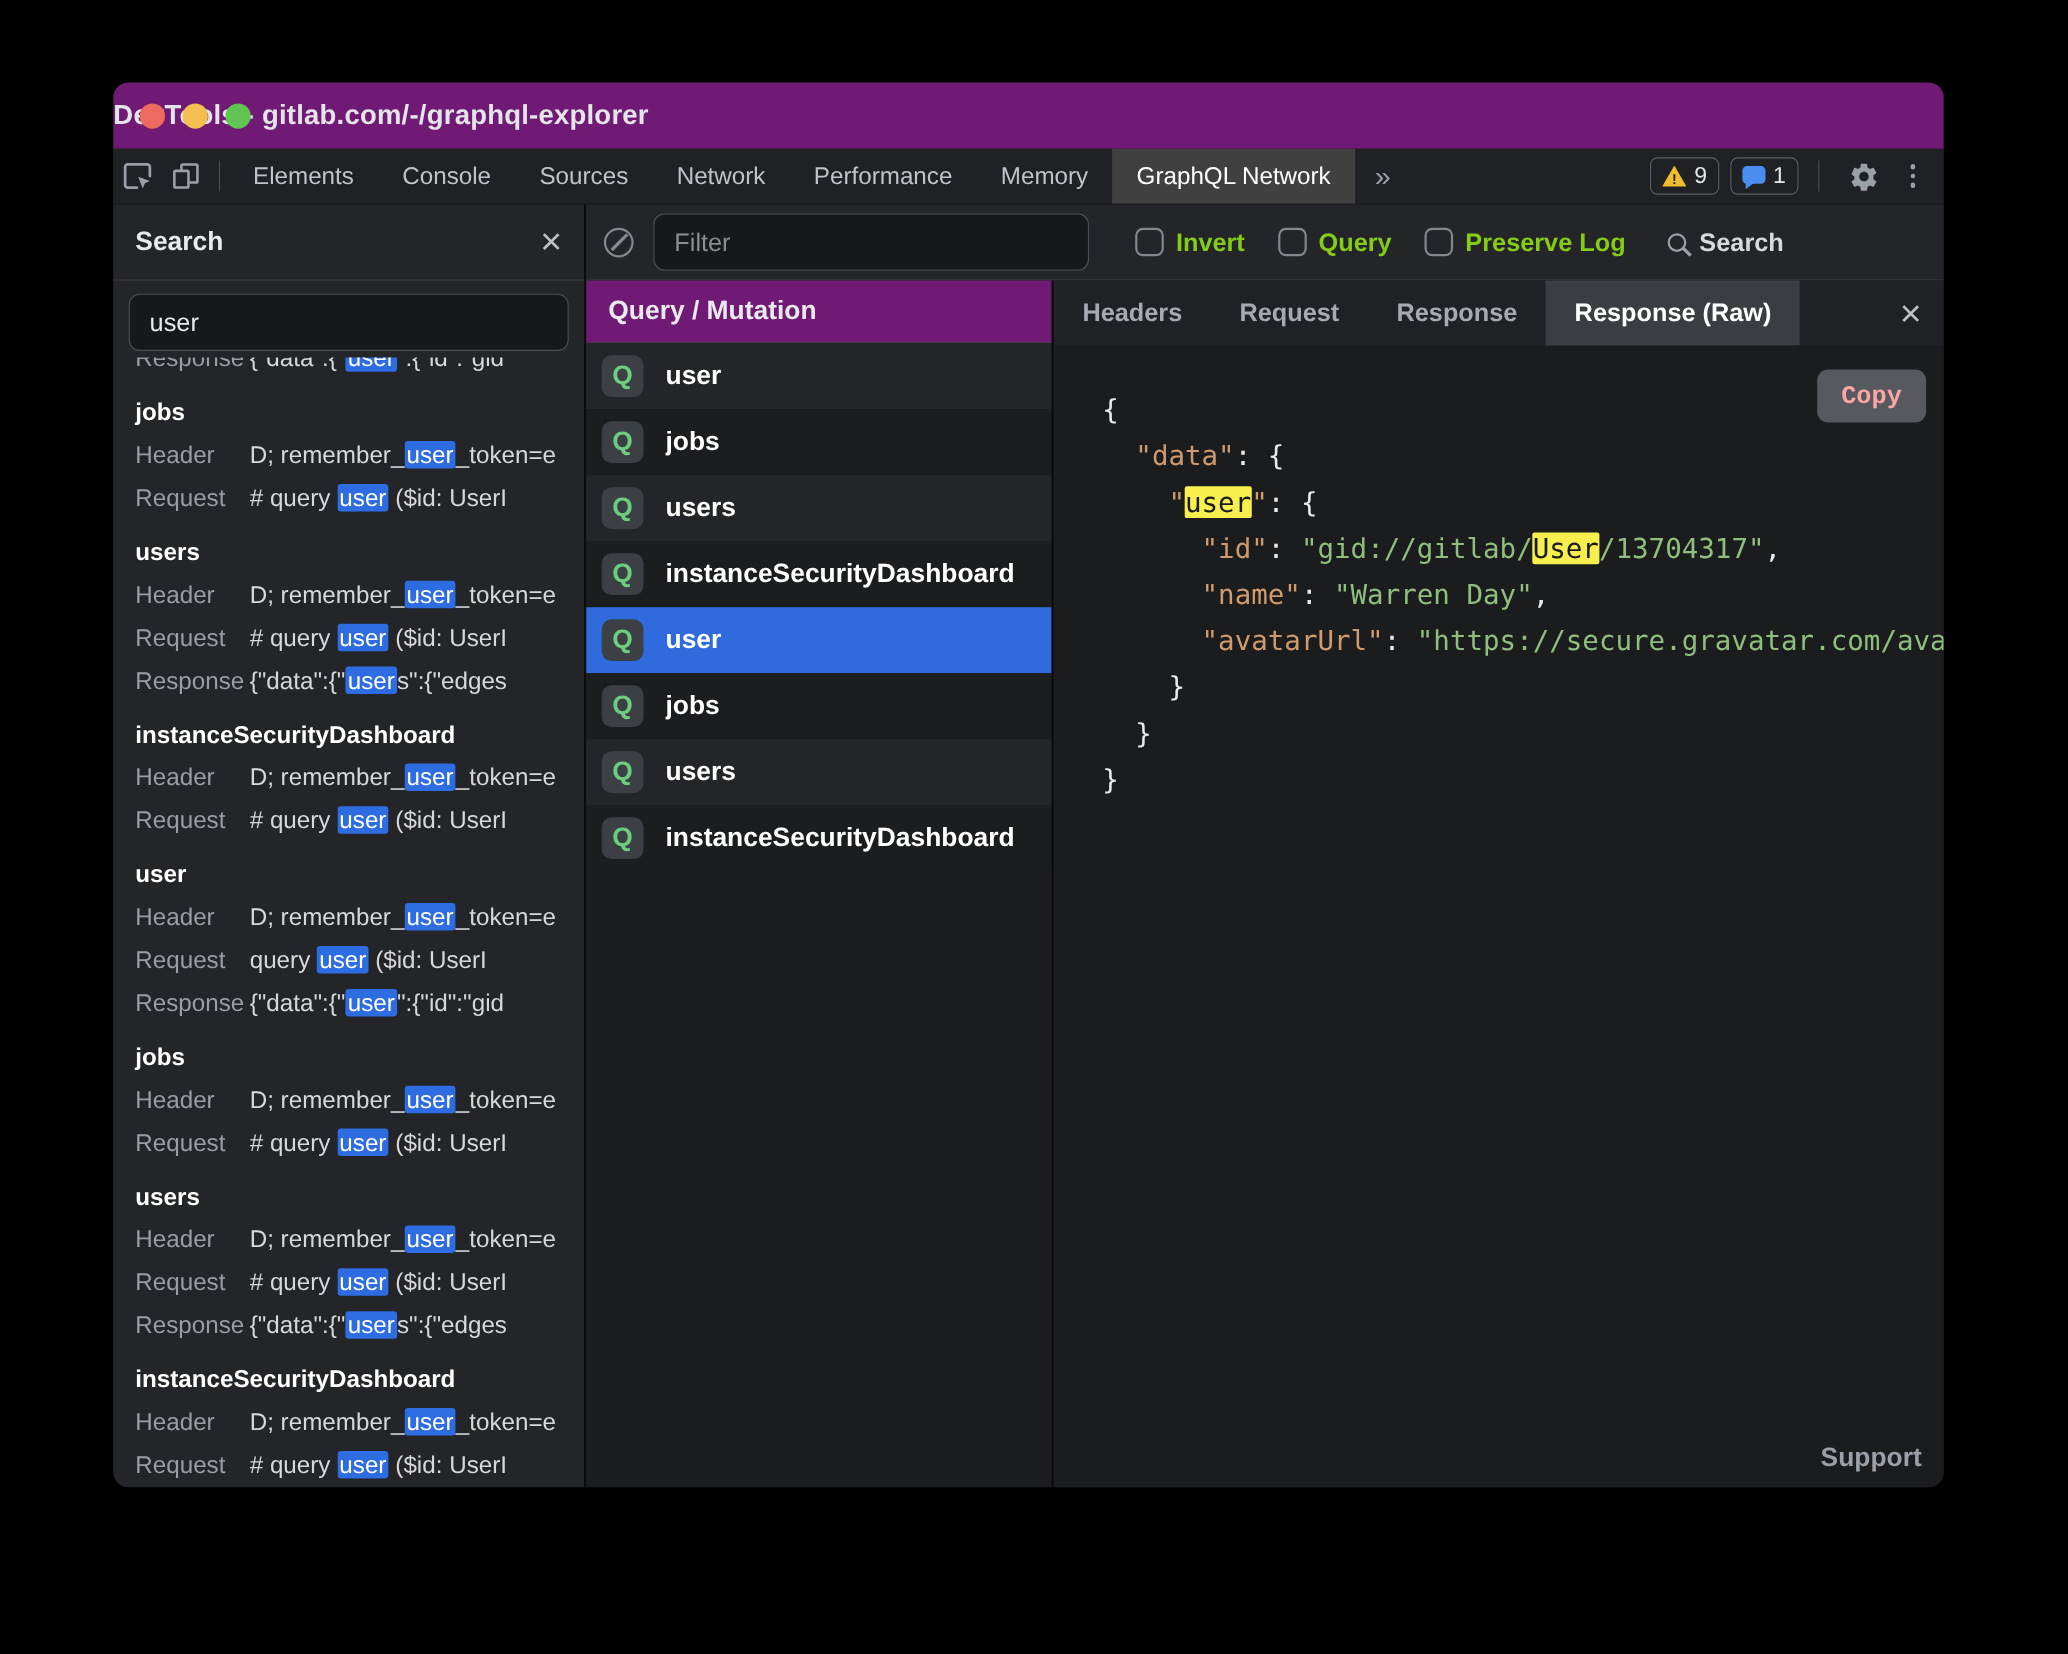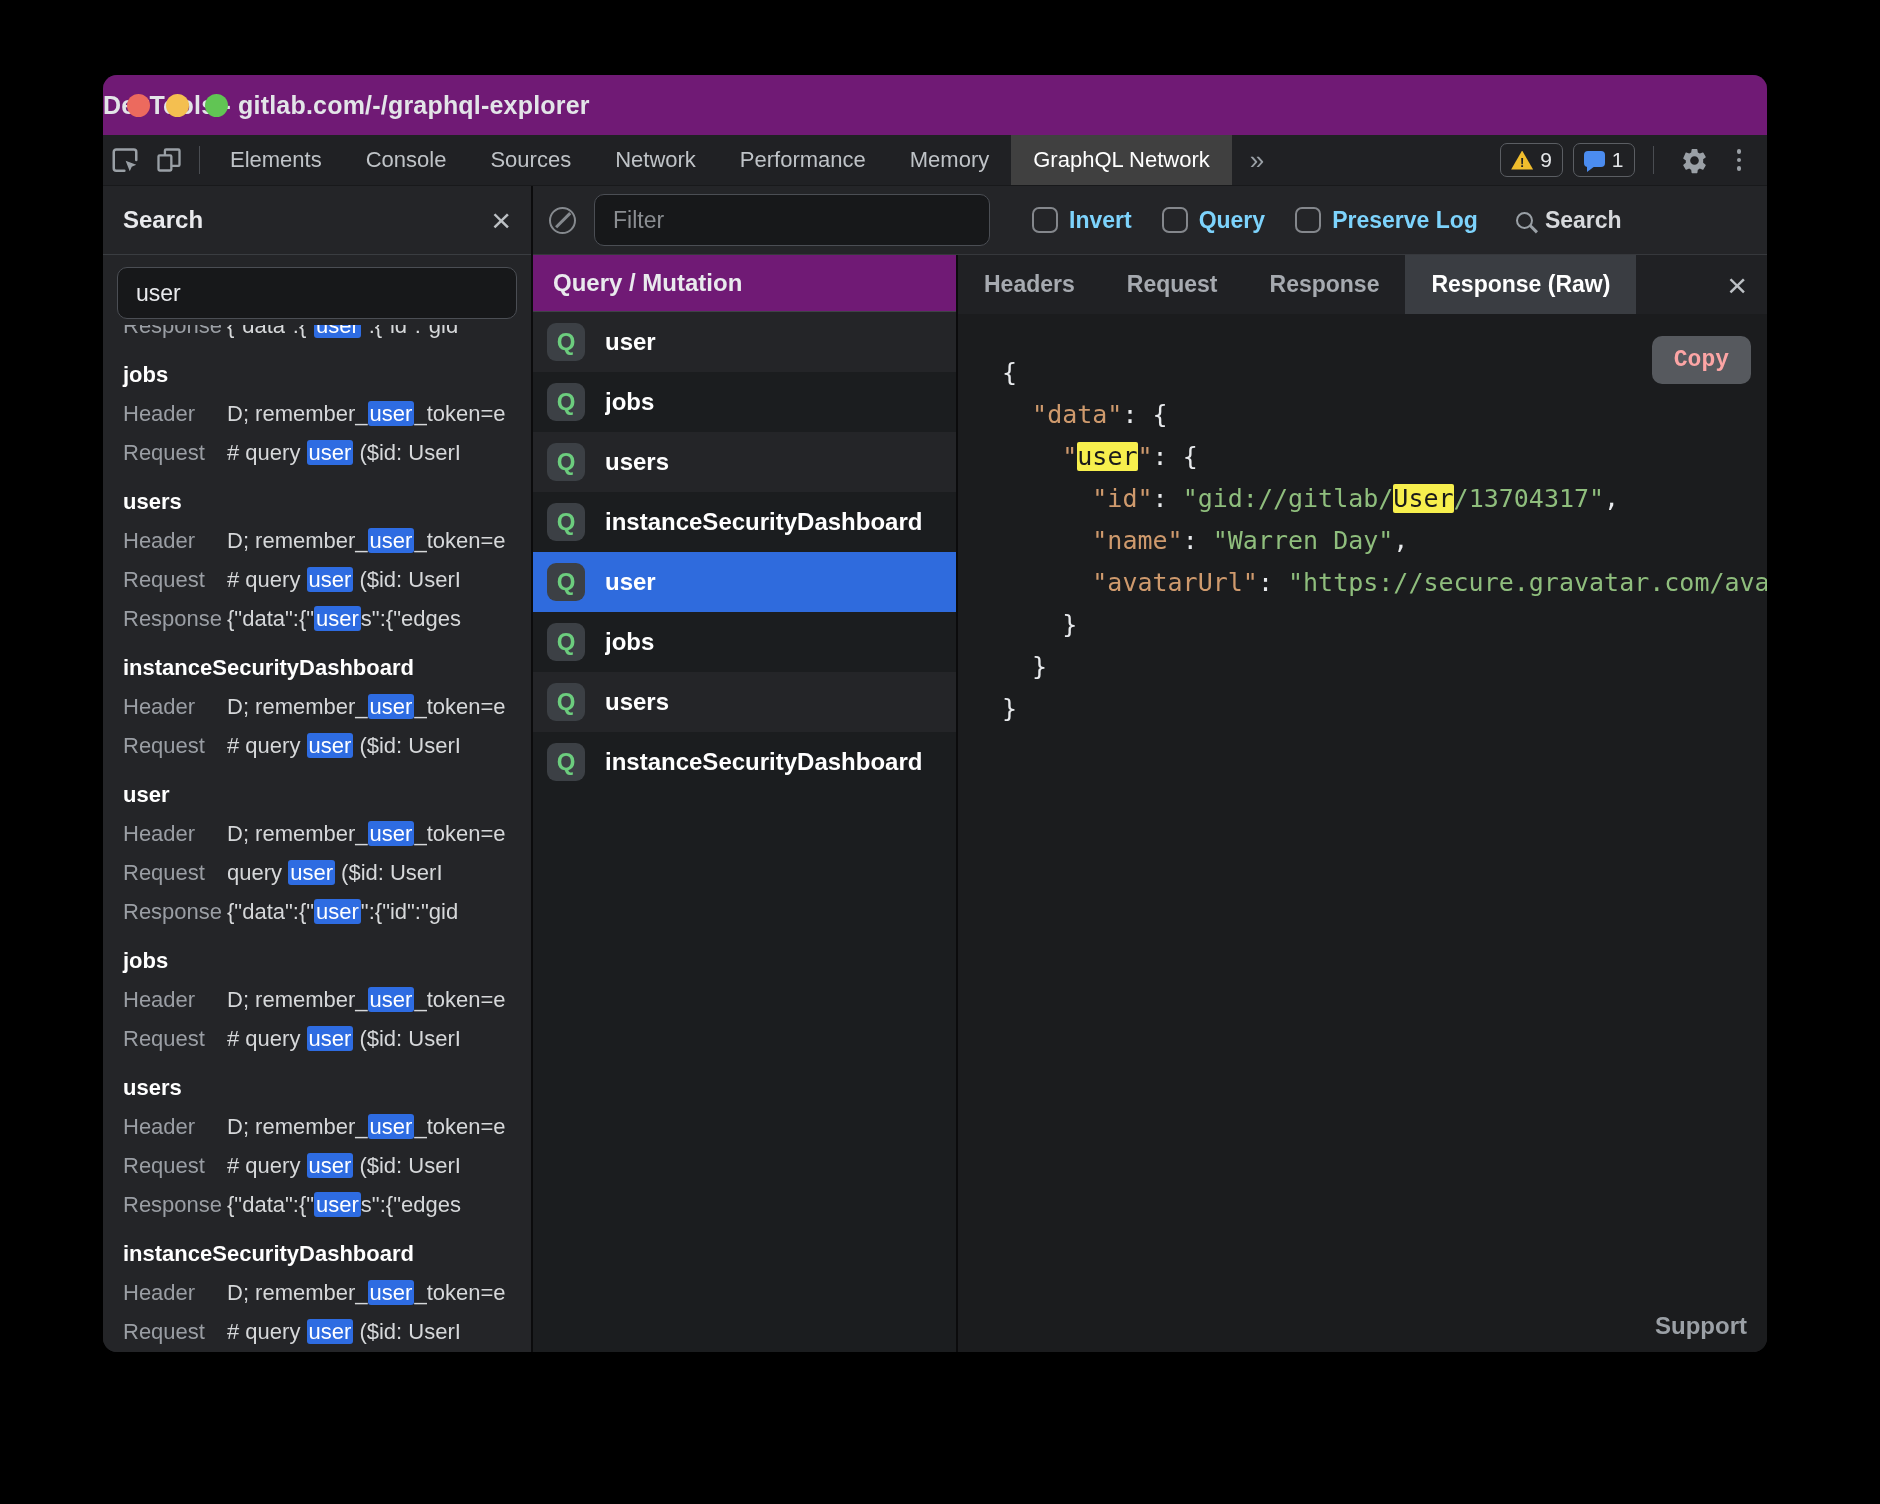--- a/index.html
+++ b/index.html
@@ -70,21 +70,21 @@
   .block-icon { position:relative; width:27px; height:27px; border:2.5px solid #85898e; border-radius:50%; flex:0 0 27px; }
   .block-icon::after { content:""; position:absolute; left:50%; top:50%; width:2.5px; height:20px;
                        background:#85898e; transform:translate(-50%,-50%) rotate(45deg); }
   .filter-input { width:396px; height:52px; margin-left:18px; background:#17181a; border:1.5px solid #4b4e54;
                   border-radius:10px; color:#e9eaed; font-size:23px; padding:0 18px; outline:none;
                   font-family:"Liberation Sans",sans-serif; }
   .filter-input::placeholder { color:#8a8d91; }
   .cb-group { display:flex; align-items:center; gap:30px; margin-left:42px; }
   .cb-item { display:flex; align-items:center; gap:11px; }
   .cb-box { width:26px; height:26px; border:2px solid #84878c; border-radius:7px; background:transparent; }
-  .cb-label { color:#7dd3fc; font-size:23px; font-weight:600; white-space:nowrap; }
+  .cb-label { color:#84cc16; font-size:23px; font-weight:600; white-space:nowrap; }
   .tsearch { display:flex; align-items:center; gap:12px; margin-left:38px; }
   .mag { position:relative; width:17px; height:17px; border:2.5px solid #9aa0a6; border-radius:50%; }
   .mag::after { content:""; position:absolute; width:2.5px; height:10px; background:#9aa0a6;
                 right:-4px; bottom:-7px; transform:rotate(-45deg); }
   .tsearch-label { color:#d7d9dc; font-size:23px; font-weight:600; }
 
   .panels { flex:1; display:flex; min-height:0; }
 
   
   .mid-panel { width:423px; flex:0 0 423px; background:#1b1d1f; display:flex; flex-direction:column; min-height:0; }

